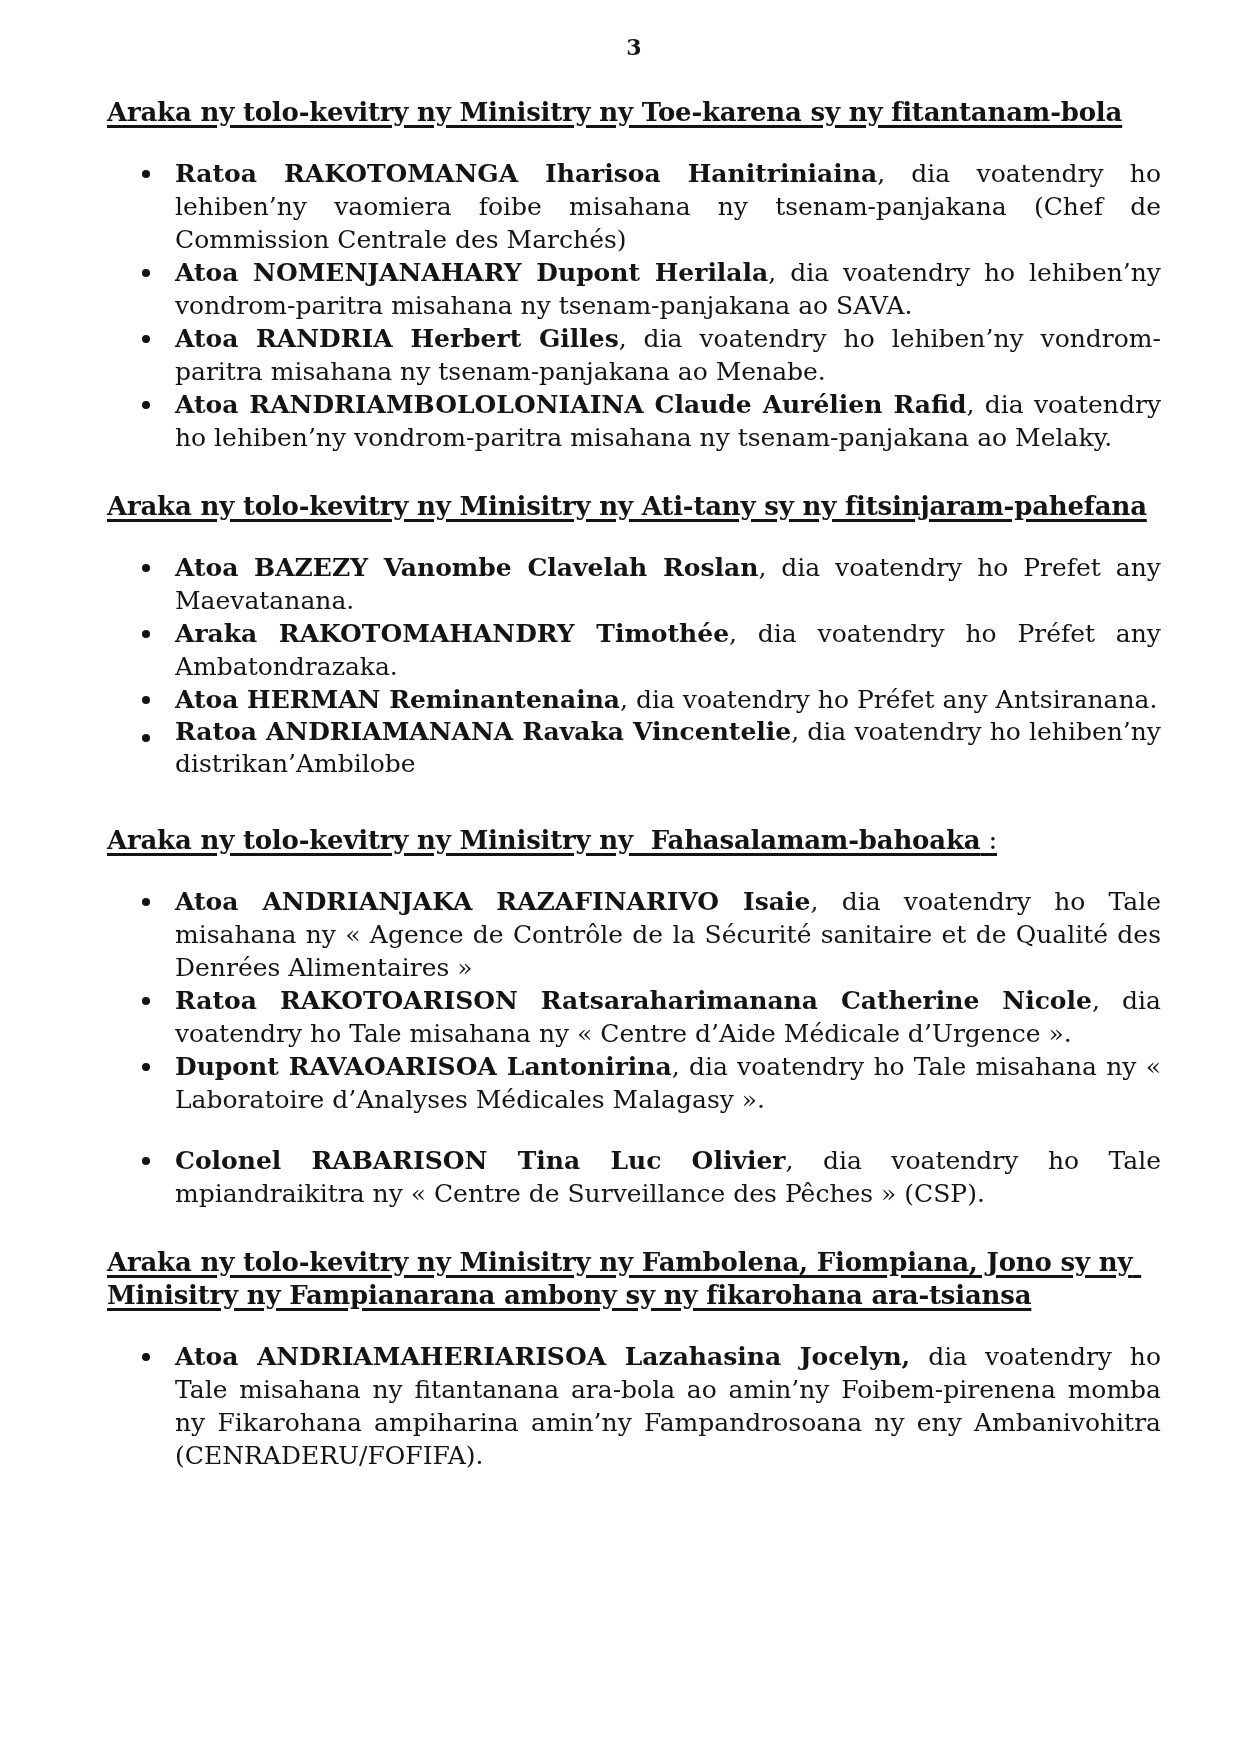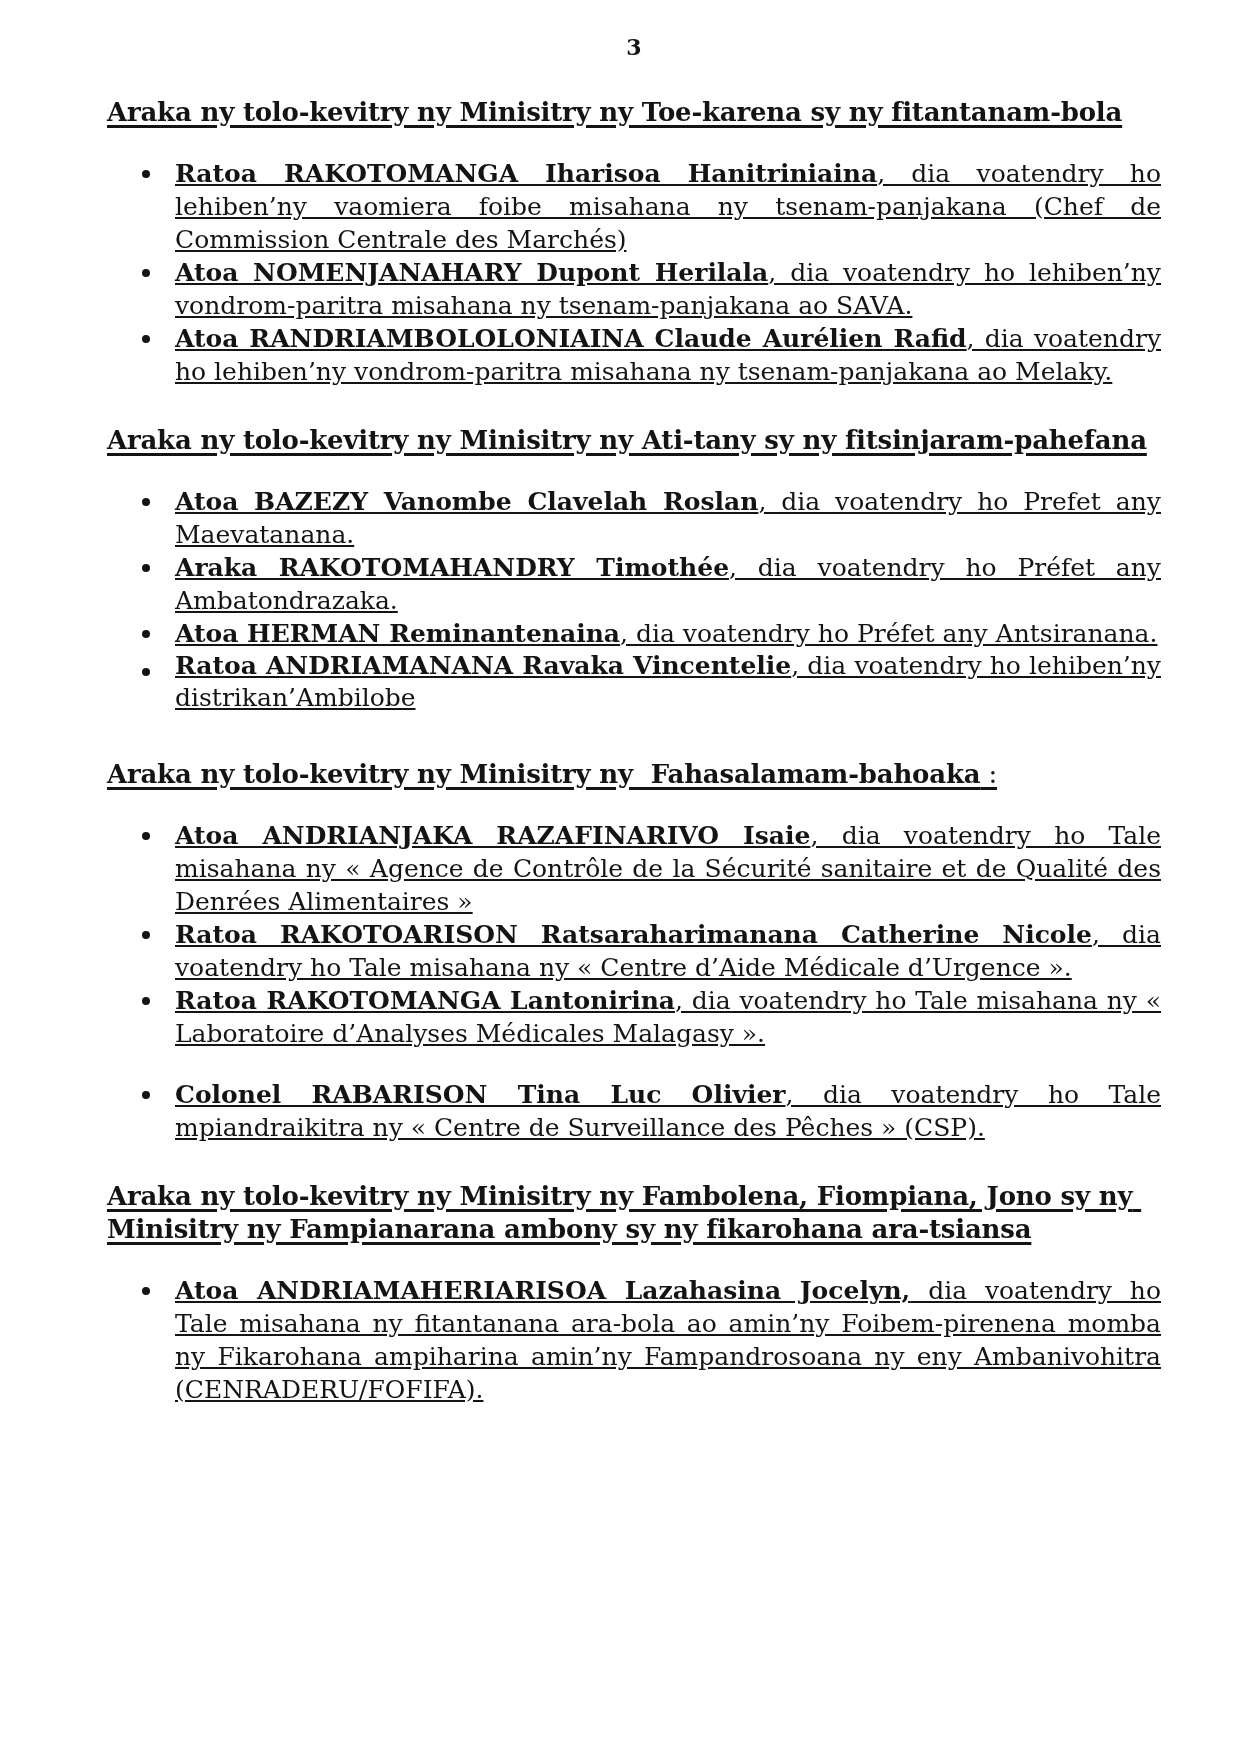--- a/index.html
+++ b/index.html
@@ -30,21 +30,20 @@
     text-decoration-thickness: 2.5px;
     text-underline-offset: 4px;
     white-space: pre-wrap;
     letter-spacing: -0.2px;
   }
   section.sec-health h2.heading { margin-top: 44px; }
   h2.heading .light { font-weight: normal; }
   ul.items {
     margin: 28px 0 0 0;
     padding: 0 0 0 68px;
-    text-decoration: underline;
   }
   li.item {
     list-style: none;
     position: relative;
     font-size: 25px;
     line-height: 33px;
     text-align: justify;
     margin: 0;
   }
   li.item::before {
@@ -66,40 +65,41 @@
 
 <div class="page">
 
   <div class="page-number">3</div>
 
   <section class="sec-economy">
     <h2 class="heading"><span>Araka ny tolo-kevitry ny Minisitry ny Toe-karena sy ny fitantanam-bola</span></h2>
     <ul class="items">
       <li class="item"><span class="name">Ratoa RAKOTOMANGA Iharisoa Hanitriniaina</span><span class="rest">, dia voatendry ho lehiben’ny vaomiera foibe misahana ny tsenam-panjakana (Chef de Commission Centrale des Marchés)</span></li>
       <li class="item"><span class="name">Atoa NOMENJANAHARY Dupont Herilala</span><span class="rest">, dia voatendry ho lehiben’ny vondrom-paritra misahana ny tsenam-panjakana ao SAVA.</span></li>
+      <li class="item"><span class="name">Atoa RANDRIA Herbert Gilles</span><span class="rest">, dia voatendry ho lehiben’ny vondrom-paritra misahana ny tsenam-panjakana ao Menabe.</span></li>
       <li class="item"><span class="name">Atoa RANDRIAMBOLOLONIAINA Claude Aurélien Rafid</span><span class="rest">, dia voatendry ho lehiben’ny vondrom-paritra misahana ny tsenam-panjakana ao Melaky.</span></li>
     </ul>
   </section>
 
   <section class="sec-interior">
     <h2 class="heading"><span>Araka ny tolo-kevitry ny Minisitry ny Ati-tany sy ny fitsinjaram-pahefana</span></h2>
     <ul class="items">
       <li class="item"><span class="name">Atoa BAZEZY Vanombe Clavelah Roslan</span><span class="rest">, dia voatendry ho Prefet any Maevatanana.</span></li>
       <li class="item"><span class="name">Araka RAKOTOMAHANDRY Timothée</span><span class="rest">, dia voatendry ho Préfet any Ambatondrazaka.</span></li>
       <li class="item"><span class="name">Atoa HERMAN Reminantenaina</span><span class="rest">, dia voatendry ho Préfet any Antsiranana.</span></li>
       <li class="item spaced"><span class="name">Ratoa ANDRIAMANANA Ravaka Vincentelie</span><span class="rest">, dia voatendry ho lehiben’ny distrikan’Ambilobe</span></li>
     </ul>
   </section>
 
   <section class="sec-health">
     <h2 class="heading"><span>Araka ny tolo-kevitry ny Minisitry ny  Fahasalamam-bahoaka</span><span class="light"> :</span></h2>
     <ul class="items">
       <li class="item"><span class="name">Atoa ANDRIANJAKA RAZAFINARIVO Isaie</span><span class="rest">, dia voatendry ho Tale misahana ny « Agence de Contrôle de la Sécurité sanitaire et de Qualité des Denrées Alimentaires »</span></li>
       <li class="item"><span class="name">Ratoa RAKOTOARISON Ratsaraharimanana Catherine Nicole</span><span class="rest">, dia voatendry ho Tale misahana ny « Centre d’Aide Médicale d’Urgence ».</span></li>
-      <li class="item"><span class="name">Ratoa RAKOTOMANGA Lantonirina</span><span class="rest">, dia voatendry ho Tale misahana ny « Laboratoire d’Analyses Médicales Malagasy ».</span></li>
+      <li class="item"><span class="name">Dupont RAVAOARISOA Lantonirina</span><span class="rest">, dia voatendry ho Tale misahana ny « Laboratoire d’Analyses Médicales Malagasy ».</span></li>
     </ul>
   </section>
 
   <section class="sec-agriculture">
     <ul class="items">
       <li class="item"><span class="name">Colonel RABARISON Tina Luc Olivier</span><span class="rest">, dia voatendry ho Tale mpiandraikitra ny « Centre de Surveillance des Pêches » (CSP).</span></li>
     </ul>
   </section>
 
   <section class="sec-agri-education">

